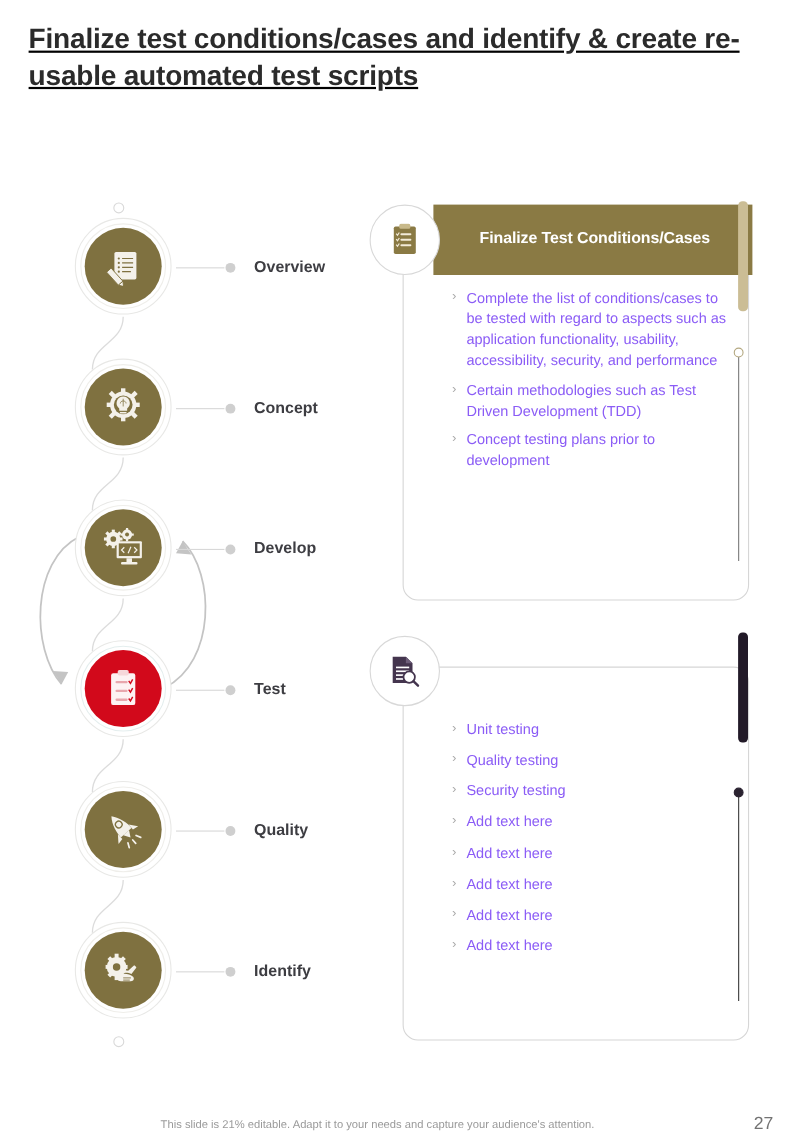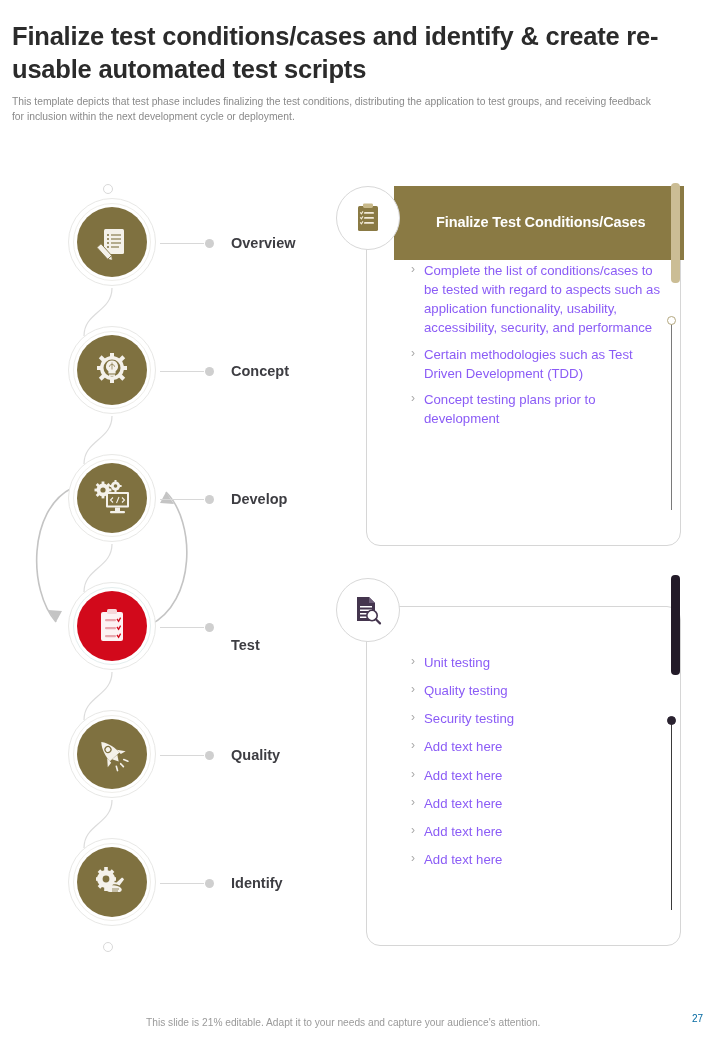--- a/index.html
+++ b/index.html
@@ -5,21 +5,21 @@
   * { box-sizing: border-box; margin: 0; padding: 0; }
   html, body {
     width: 720px; height: 1040px;
     background: #ffffff;
     font-family: "Liberation Sans", sans-serif;
     overflow: hidden;
   }
   .slide { position: relative; width: 720px; height: 1040px; background: #fff; }
 
   
-  .header { position: absolute; left: 12px; top: 20px; width: 672px; }
+  .header { position: absolute; left: 26px; top: 20px; width: 672px; text-decoration: underline; }
   .slide-title {
     font-size: 25.5px;
     font-weight: bold;
     line-height: 1.28;
     color: #2b2b2b;
     letter-spacing: -0.2px;
   }
   .slide-subtitle {
     margin-top: 10px;
     font-size: 10.3px;
@@ -71,21 +71,21 @@
   .card { position: absolute; }
   .card-body {
     position: absolute; left: 30px; top: 28px;
     width: 315px;
     border: 1px solid #d6d6d6;
     border-radius: 14px;
     background: #fff;
   }
   .card-header {
     position: absolute; left: 58px; top: 0;
-    width: 290px; height: 74px;
+    width: 290px; height: 64px;
     display: flex; align-items: center;
     padding-left: 42px;
     z-index: 3;
   }
   .card-header.gold { background: #8a7a44; }
   .card-header.plum { background: #44354e; }
   .card-header-text {
     color: #ffffff; font-size: 14.5px; font-weight: bold; line-height: 1.22;
     letter-spacing: -0.1px;
   }
@@ -117,31 +117,30 @@
   .hook-line.gold { background: #7a7a7a; }
   .hook-line.plum { background: #3a3a3a; }
 
   
   .footer-note {
     position: absolute; left: 146px; top: 1017px;
     font-size: 10.2px; color: #9a9a9a;
   }
   .page-num {
     position: absolute; right: 17px; top: 1013px;
-    font-size: 10px; color: #0369a1;
+    font-size: 16px; color: #737373;
   }
 </style>
 </head>
 <body>
 
 <div class="slide">
 
   <div class="header">
     <div class="slide-title">Finalize test  conditions/cases and identify &amp; create re-usable automated test scripts</div>
-    <div class="slide-subtitle">This template depicts that test phase includes finalizing the test conditions, distributing the application to test groups, and receiving feedback for inclusion within the next development cycle or deployment.</div>
   </div>
 
   <div class="timeline">
 
     <svg class="tl-svg" width="340" height="790">
 
       <path d="M112,118 C112,142 84,142 84,166" stroke="#dcdcdc" stroke-width="1.2" fill="none"></path>
       <path d="M112,246 C112,270 84,270 84,294" stroke="#dcdcdc" stroke-width="1.2" fill="none"></path>
       <path d="M112,374 C112,398 84,398 84,422" stroke="#dcdcdc" stroke-width="1.2" fill="none"></path>
       <path d="M112,502 C112,526 84,526 84,550" stroke="#dcdcdc" stroke-width="1.2" fill="none"></path>
@@ -275,21 +274,21 @@
           <g stroke="#d2091b" stroke-width="1.3" fill="none">
             <polyline points="22,11 23.6,13.2 25.6,9.6"></polyline>
             <polyline points="22,19 23.6,21.2 25.6,17.6"></polyline>
             <polyline points="22,27 23.6,29.2 25.6,25.6"></polyline>
           </g>
         </svg>
       </div>
     </div>
     <div class="conn-line" style="left:160px; top:457px; width:44px;"></div>
     <div class="conn-dot" style="left:205px; top:453px;"></div>
-    <div class="node-label" style="left:231px; top:449px;margin-top:18px;">Test</div>
+    <div class="node-label" style="left:231px; top:449px;">Test</div>
 
     <div class="node" style="left:68px; top:540px;">
       <div class="ring-outer"></div>
       <div class="ring-inner"></div>
       <div class="disc gold">
         <svg width="38" height="38" viewBox="0 0 38 38">
           <g transform="rotate(-42 19 19)">
             <path d="M19 3 C24 9 25.5 17 25.5 23 H12.5 C12.5 17 14 9 19 3 Z" fill="#f4f1ea"></path>
             <circle cx="19" cy="13" r="3.6" fill="#7f7140"></circle>
             <circle cx="19" cy="13" r="2.4" fill="#f4f1ea"></circle>

